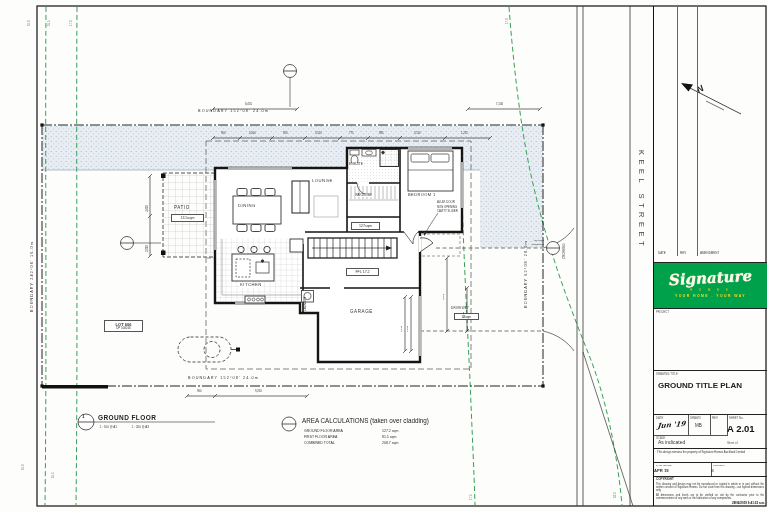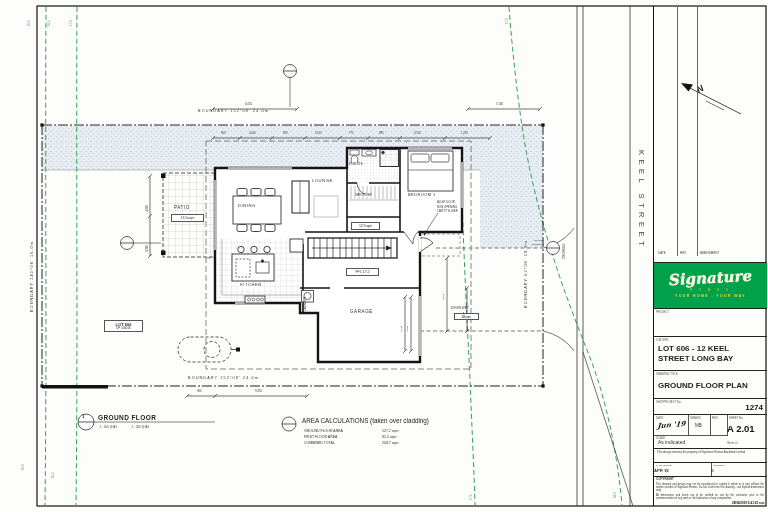--- a/index.html
+++ b/index.html
@@ -353,34 +353,26 @@
   <div class="cell logo" style="top:256px;height:46px;">
     <div class="script">Signature</div>
     <div class="homes">H O M E S</div>
     <div class="tag">YOUR HOME . YOUR WAY</div>
   </div>
 
   <div class="cell" style="top:302px;height:28px;">
     <div class="microlbl">PROJECT</div>
   </div>
 
-  <div class="cell" style="top:330px;height:34px;">
-    <div class="microlbl">JOB SITE</div>
-    <div class="t" style="left:4px;top:7px;width:102px;font-size:8px;font-weight:600;white-space:normal;line-height:1.2;color:#222;">LOT 606 - 12 KEEL STREET LONG BAY</div>
-  </div>
 
   <div class="cell" style="top:364px;height:28px;">
     <div class="microlbl">DRAWING TITLE</div>
-    <div class="t" style="left:4px;top:10px;font-size:8px;font-weight:600;color:#222;">GROUND FLOOR PLAN</div>
-  </div>
-
-  <div class="cell" style="top:392px;height:16px;">
-    <div class="microlbl">SHW PROJECT No.</div>
-    <div class="t" style="right:4px;top:4px;left:auto;position:absolute;font-size:8px;font-weight:bold;color:#111;">1274</div>
-  </div>
+    <div class="t" style="left:4px;top:10px;font-size:8px;font-weight:600;color:#222;">GROUND TITLE PLAN</div>
+  </div>
+
 
   <div class="cell" style="top:408px;height:34px;">
     <div style="position:absolute;left:0;top:0;width:34px;height:20px;border-right:0.5px solid #555;border-bottom:0.5px solid #555;">
       <div class="microlbl">DATE</div>
       <div class="t" style="left:4px;top:6px;font-size:7px;font-weight:bold;font-style:italic;font-family:'DejaVu Serif',serif;transform:skewX(-14deg) rotate(-5deg);color:#111;">Jun '19</div>
     </div>
     <div style="position:absolute;left:34px;top:0;width:22px;height:20px;border-right:0.5px solid #555;border-bottom:0.5px solid #555;">
       <div class="microlbl">DRAWN</div>
       <div class="t" style="left:7px;top:8px;font-size:4.5px;">MB</div>
     </div>

